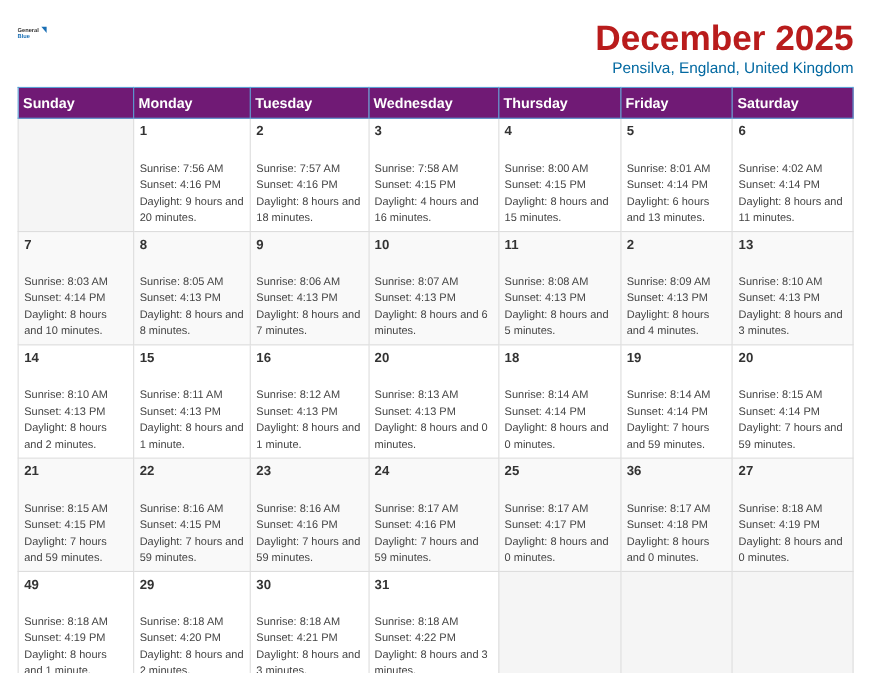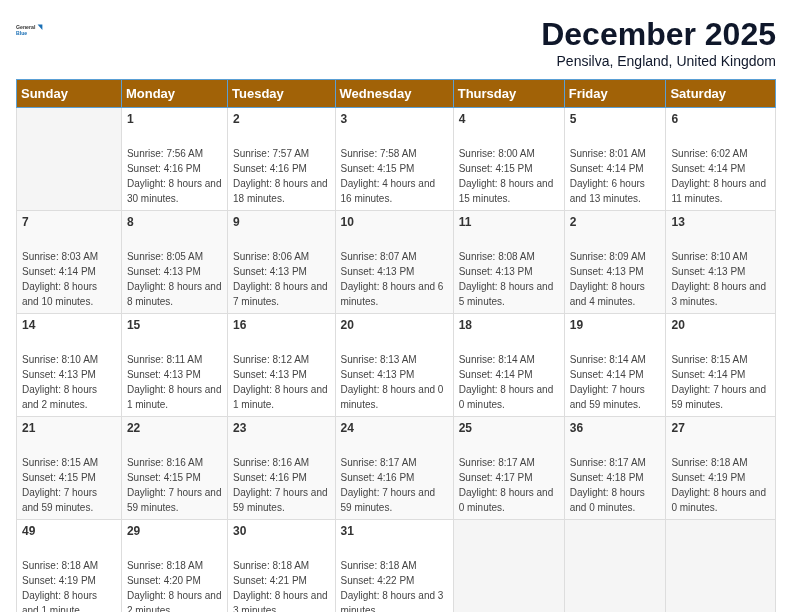--- a/index.html
+++ b/index.html
@@ -24,33 +24,33 @@
     .logo-icon {
       width: 28px;
       height: 28px;
     }
     .title-block {
       text-align: right;
     }
     .month-year {
       font-size: 32px;
       font-weight: bold;
-      color: #0f172a;
+      color: #b91c1c;
     }
     .location {
       font-size: 14px;
-      color: #0f172a;
+      color: #0369a1;
     }
     table {
       width: 100%;
       border-collapse: collapse;
       border: 1px solid #ccc;
     }
     thead tr {
-      background-color: #a16207;
+      background-color: #701a75;
     }
     thead th {
       color: #fff;
       font-size: 13px;
       font-weight: bold;
       padding: 6px 4px;
       text-align: left;
       border: 1px solid #5a9fd4;
     }
     tbody tr {
@@ -114,21 +114,21 @@
       </tr>
   </thead>
   <tbody id="calendar-body">
   <tr>
         <td class="empty-cell"></td>
         <td>
         <span class="day-num">1</span>
         <div class="day-info">
           <span>Sunrise: 7:56 AM</span><br>
           <span>Sunset: 4:16 PM</span><br>
-          <span>Daylight: 8 hours and 30 minutes.</span>
+          <span>Daylight: 9 hours and 20 minutes.</span>
         </div>
       </td>
         <td>
         <span class="day-num">2</span>
         <div class="day-info">
           <span>Sunrise: 7:57 AM</span><br>
           <span>Sunset: 4:16 PM</span><br>
           <span>Daylight: 8 hours and 18 minutes.</span>
         </div>
       </td>
@@ -152,21 +152,21 @@
         <span class="day-num">5</span>
         <div class="day-info">
           <span>Sunrise: 8:01 AM</span><br>
           <span>Sunset: 4:14 PM</span><br>
           <span>Daylight: 6 hours and 13 minutes.</span>
         </div>
       </td>
         <td>
         <span class="day-num">6</span>
         <div class="day-info">
-          <span>Sunrise: 6:02 AM</span><br>
+          <span>Sunrise: 4:02 AM</span><br>
           <span>Sunset: 4:14 PM</span><br>
           <span>Daylight: 8 hours and 11 minutes.</span>
         </div>
       </td>
       </tr>
       <tr>
         <td>
         <span class="day-num">7</span>
         <div class="day-info">
           <span>Sunrise: 8:03 AM</span><br>

